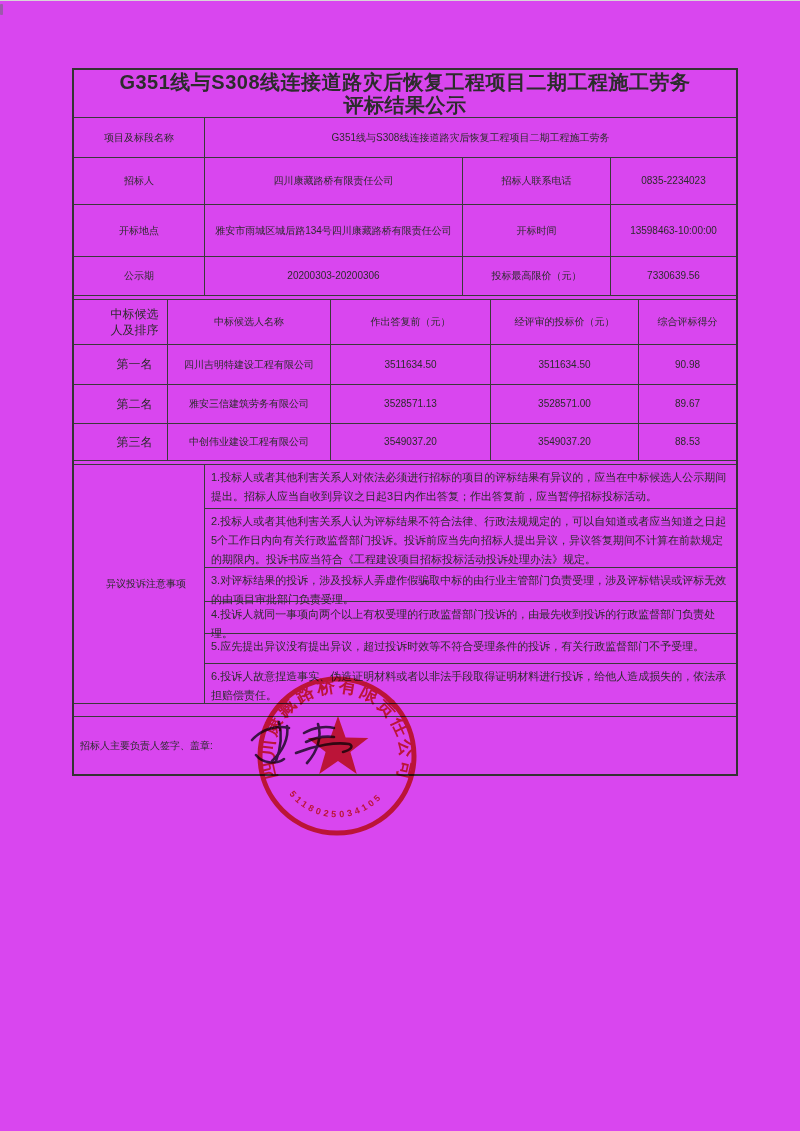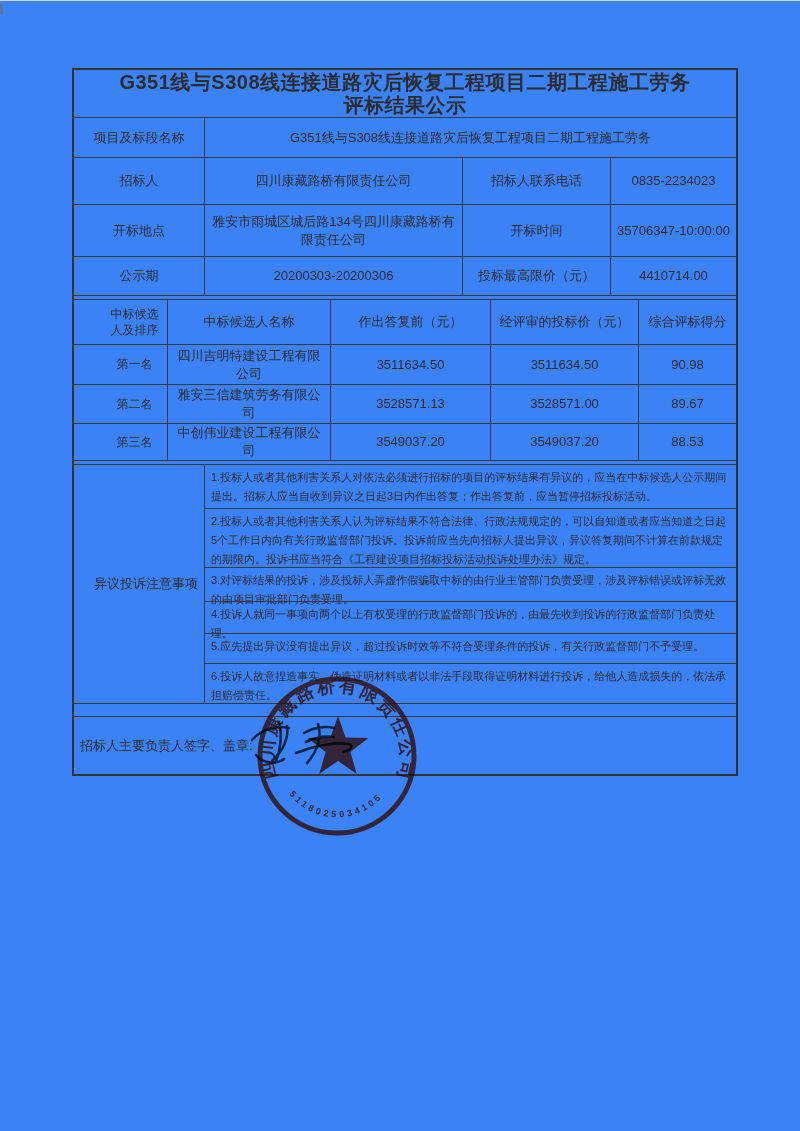--- a/index.html
+++ b/index.html
@@ -1,32 +1,32 @@
 <!DOCTYPE html>
 <html><head>
 <meta charset="utf-8">
 <style>
   html,body { margin:0; padding:0; }
   .page {
     position:relative; width:800px; height:1131px;
-    background:#3b82f6; overflow:hidden;
+    background:#d946ef; overflow:hidden;
     font-family:"Liberation Sans","DejaVu Sans",sans-serif;
     color:#2c2c2c;
   }
   .edge-top { position:absolute; left:0; top:0; width:800px; height:1px; background:#d9d5d7; }
   .mark1 { position:absolute; left:0; top:4px; width:3px; height:11px; background:#6a6a72; opacity:.55; border-radius:1px; }
 
   .doc-table { position:absolute; left:72px; top:68px; width:662px; border:2px solid #333; }
   .tr { display:flex; align-items:stretch; box-sizing:border-box; border-bottom:1.5px solid #3a3a3a; }
   .tr:last-child { border-bottom:none;margin-top:12px; }
   .gap { margin-top:3px; border-top:1.5px solid #3a3a3a; }
   .td {
     box-sizing:border-box; border-right:1.5px solid #3a3a3a;
     display:flex; flex-direction:column; align-items:center; justify-content:center;
-    text-align:center; font-size:13px; line-height:1.35; padding:2px 5px;
+    text-align:center; font-size:10px; line-height:1.35; padding:2px 5px;
   }
   .td:last-child { border-right:none; }
   .w1{width:131px} .w2{width:258px} .w3{width:148px} .wf{flex:1}
   .c1{width:66px; font-size:12px;margin-left:28px;} .c2{width:163px} .c3{width:160px} .c4{width:148px}
 
   .title-cell { flex:1; border-right:none; font-weight:bold; font-size:20px; line-height:23px; letter-spacing:.5px; }
 
   .notes-label { width:131px;padding-left:19px; }
   .notes-body { flex:1; display:flex; flex-direction:column; }
   .note-item {
@@ -67,28 +67,28 @@
       <div class="td w1">招标人</div>
       <div class="td w2">四川康藏路桥有限责任公司</div>
       <div class="td w3">招标人联系电话</div>
       <div class="td wf">0835-2234023</div>
     </div>
 
     <div class="tr" style="height:52px">
       <div class="td w1">开标地点</div>
       <div class="td w2">雅安市雨城区城后路134号四川康藏路桥有限责任公司</div>
       <div class="td w3">开标时间</div>
-      <div class="td wf">35706347-10:00:00</div>
+      <div class="td wf">13598463-10:00:00</div>
     </div>
 
     <div class="tr" style="height:39px">
       <div class="td w1">公示期</div>
       <div class="td w2">20200303-20200306</div>
       <div class="td w3">投标最高限价（元）</div>
-      <div class="td wf">4410714.00</div>
+      <div class="td wf">7330639.56</div>
     </div>
 
     <div class="tr gap" style="height:46px">
       <div class="td c1">中标候选人及排序</div>
       <div class="td c2">中标候选人名称</div>
       <div class="td c3">作出答复前（元）</div>
       <div class="td c4">经评审的投标价（元）</div>
       <div class="td wf">综合评标得分</div>
     </div>
 

